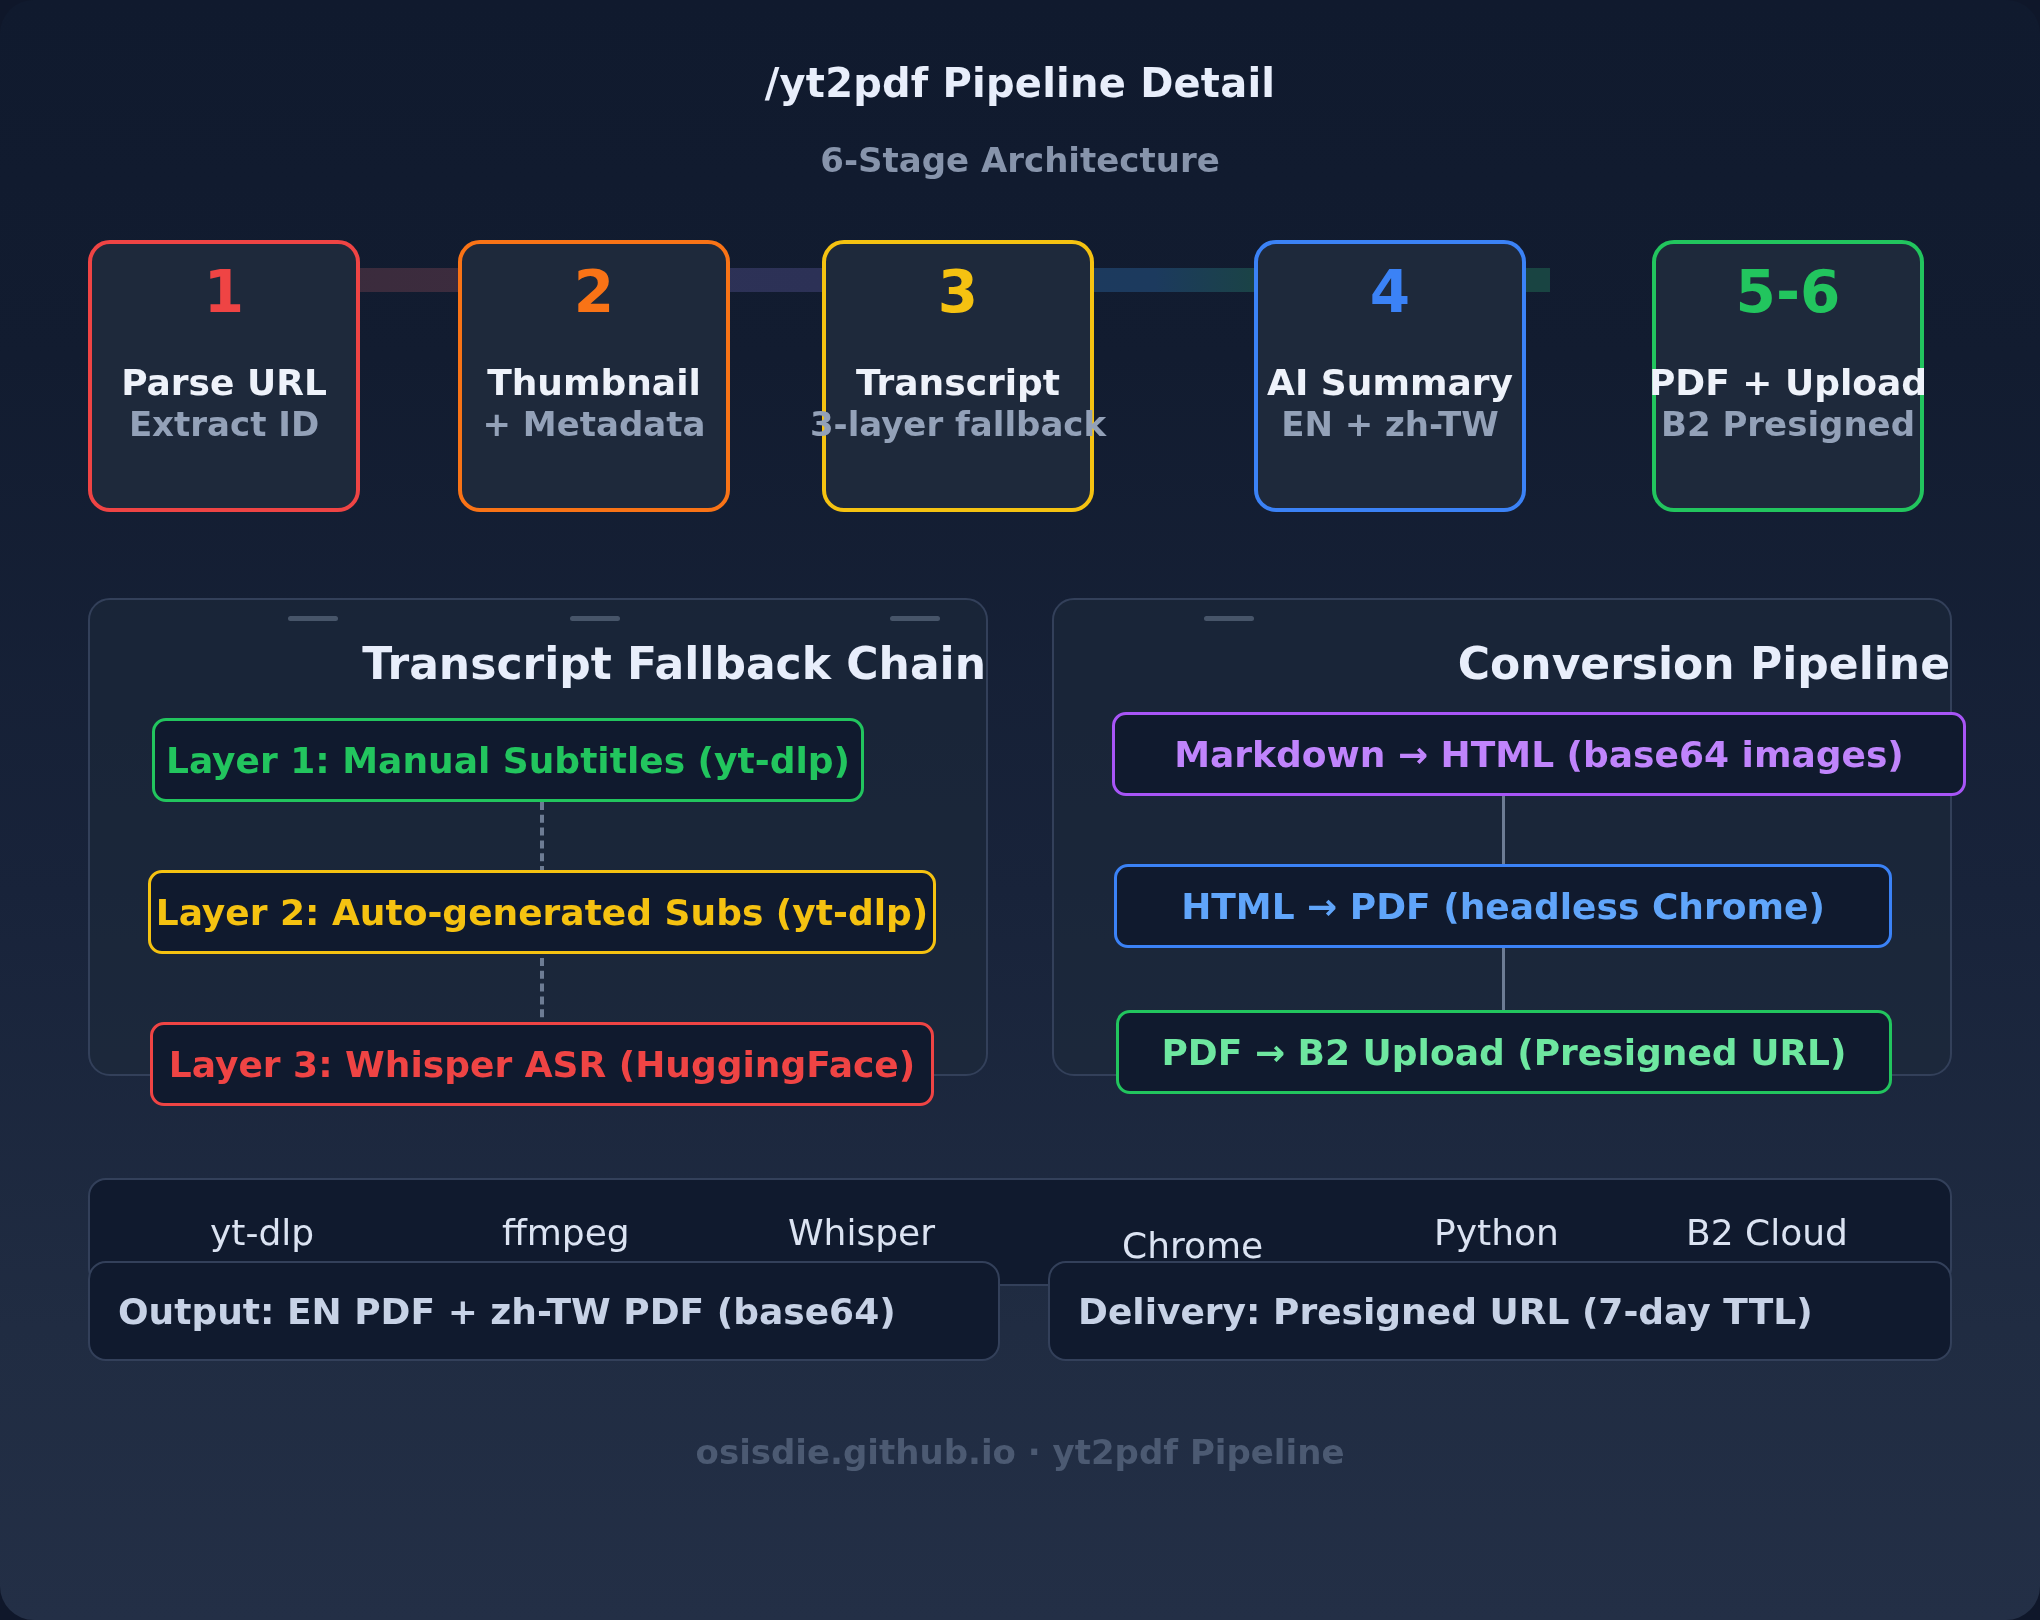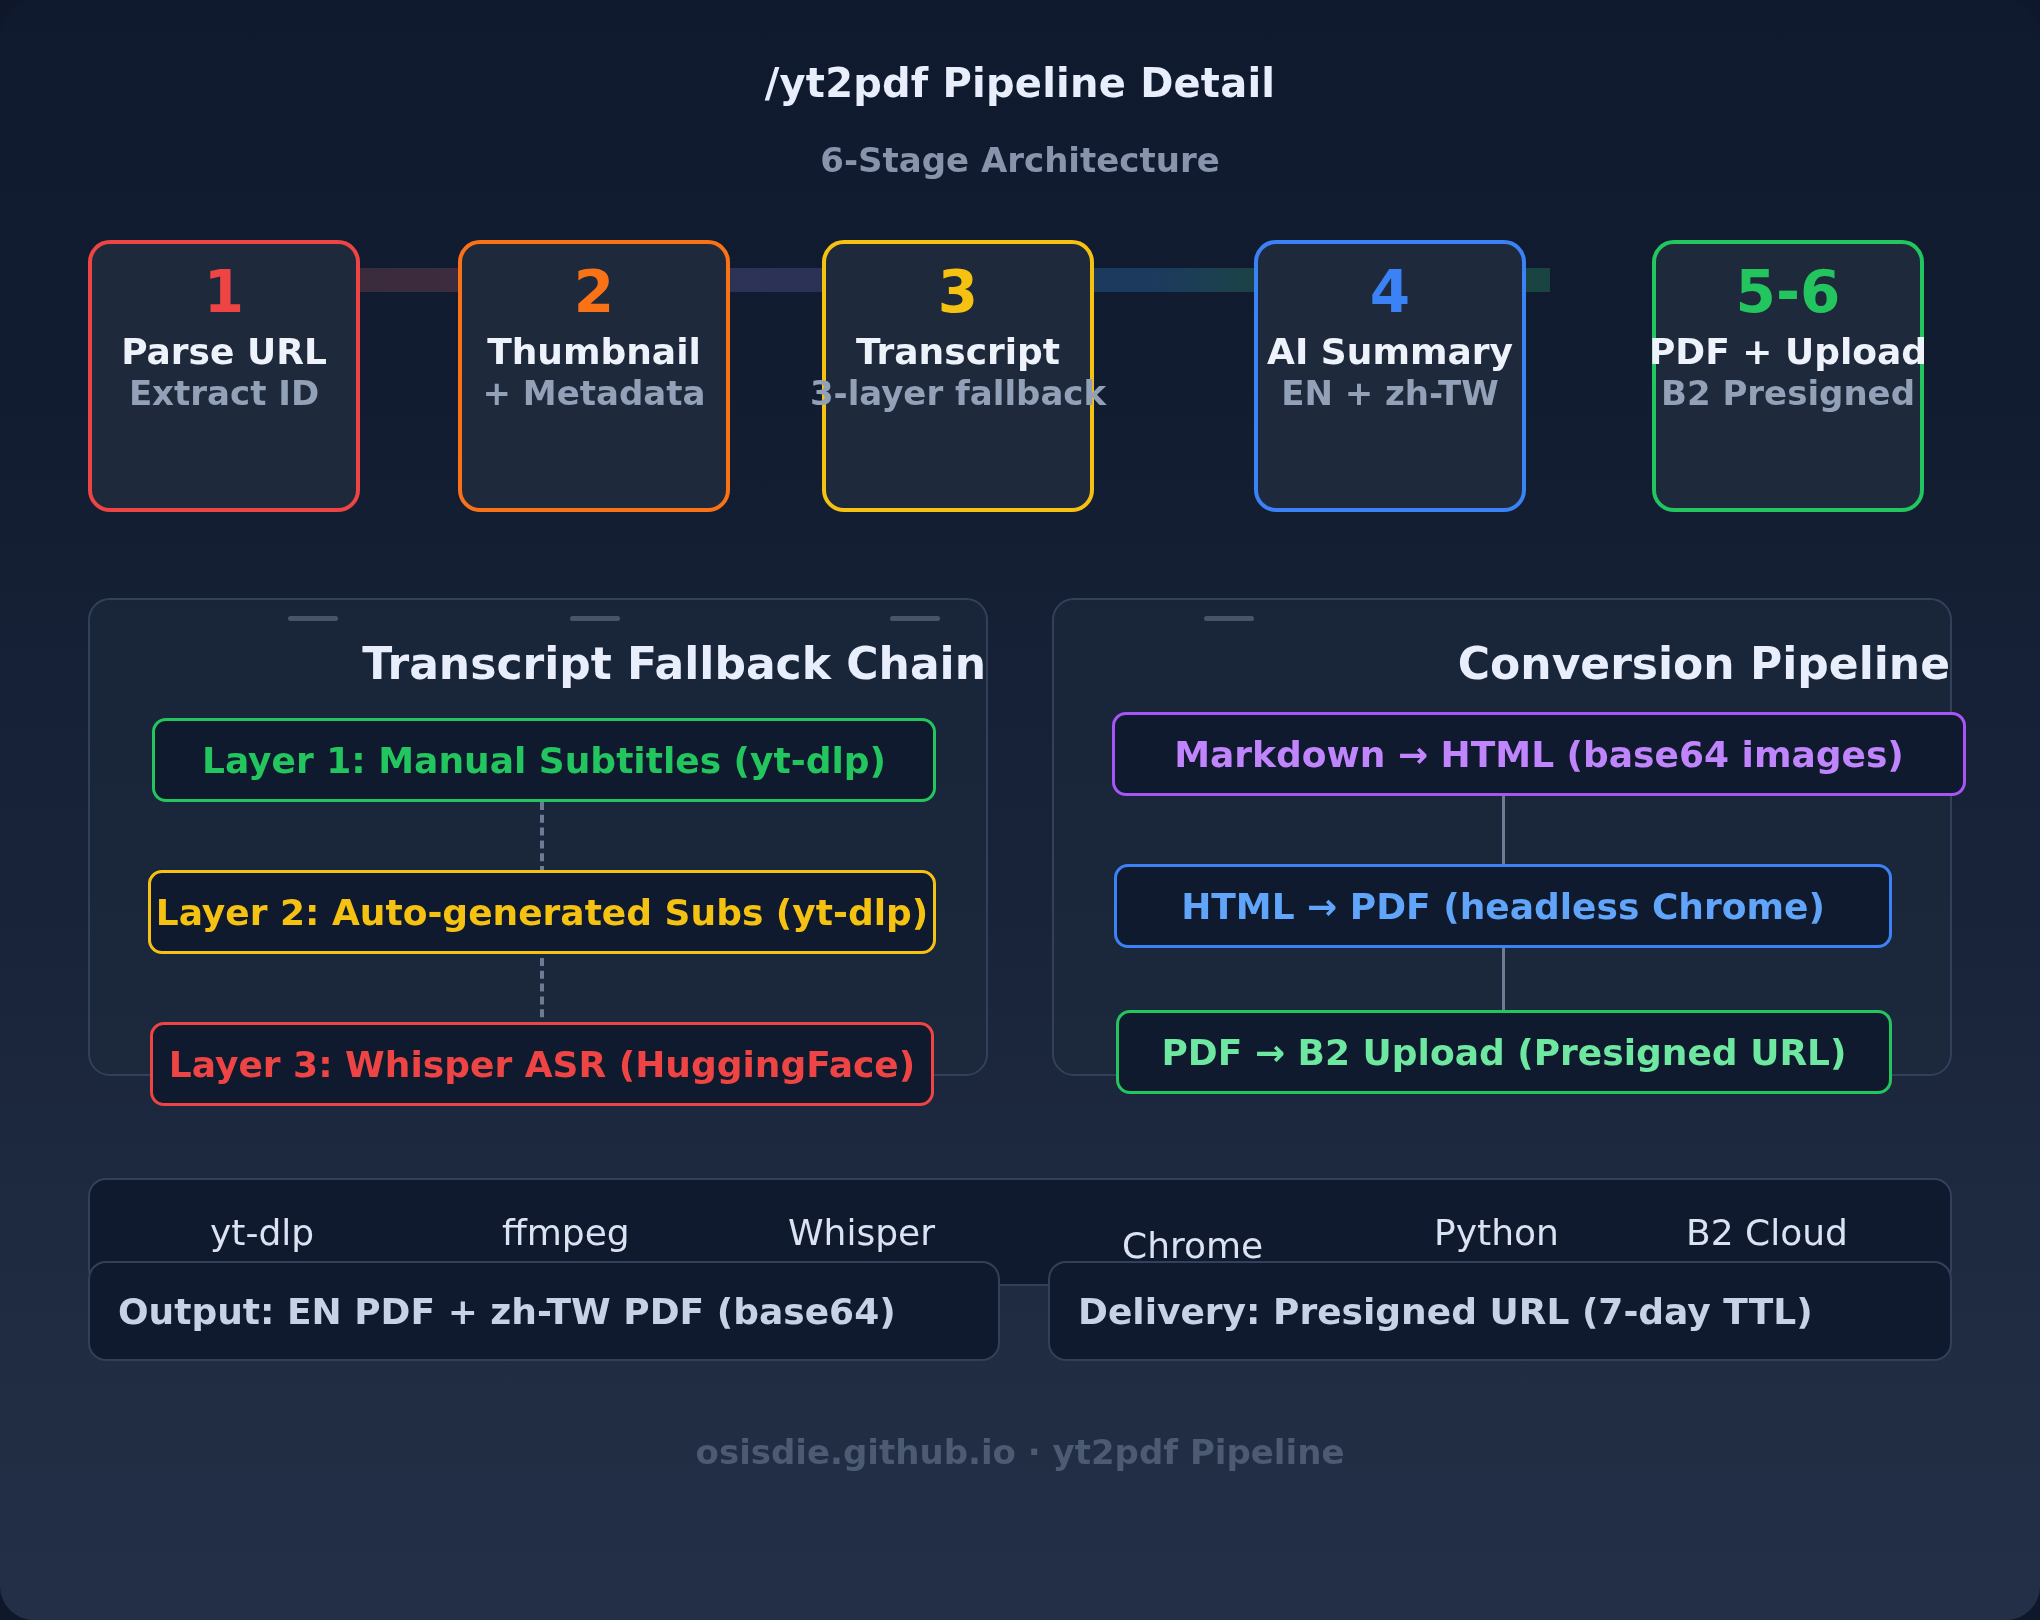--- a/index.html
+++ b/index.html
@@ -88,20 +88,21 @@
     font-weight: 700;
     line-height: 1.05;
     margin-bottom: 8px;
   }
   .stage .lbl {
     font-size: 36px;
     font-weight: 700;
     color: #eef2fa;
     white-space: nowrap;
     line-height: 1.18;
+    margin-top: 31px;
   }
   .stage .sub {
     font-size: 34px;
     font-weight: 700;
     color: #93a1b8;
     white-space: nowrap;
     line-height: 1.18;
   }
 
   .connector {
@@ -260,21 +261,21 @@
     </div>
   </div>
 
   <div class="panel" style="left:88px; top:598px; width:900px; height:478px;">
     <div class="panel-title">Transcript Fallback Chain</div>
   </div>
 
   <div class="vline-dashed" style="left:540px; top:802px; height:72px;"></div>
   <div class="vline-dashed" style="left:540px; top:958px; height:72px;"></div>
 
-  <div class="chip" style="left:152px; top:718px; width:784px; border-color:#22c55e;">
+  <div class="chip" style="left:152px; top:718px; width:712px; border-color:#22c55e;">
     <span style="color:#22c55e;">Layer 1: Manual Subtitles (yt-dlp)</span>
   </div>
 
   <div class="chip" style="left:148px; top:870px; width:788px; border-color:#f5c211;">
     <span style="color:#f5c211;">Layer 2: Auto-generated Subs (yt-dlp)</span>
   </div>
 
   <div class="chip" style="left:150px; top:1022px; width:784px; border-color:#ef4444;">
     <span style="color:#ef4444;">Layer 3: Whisper ASR (HuggingFace)</span>
   </div>

